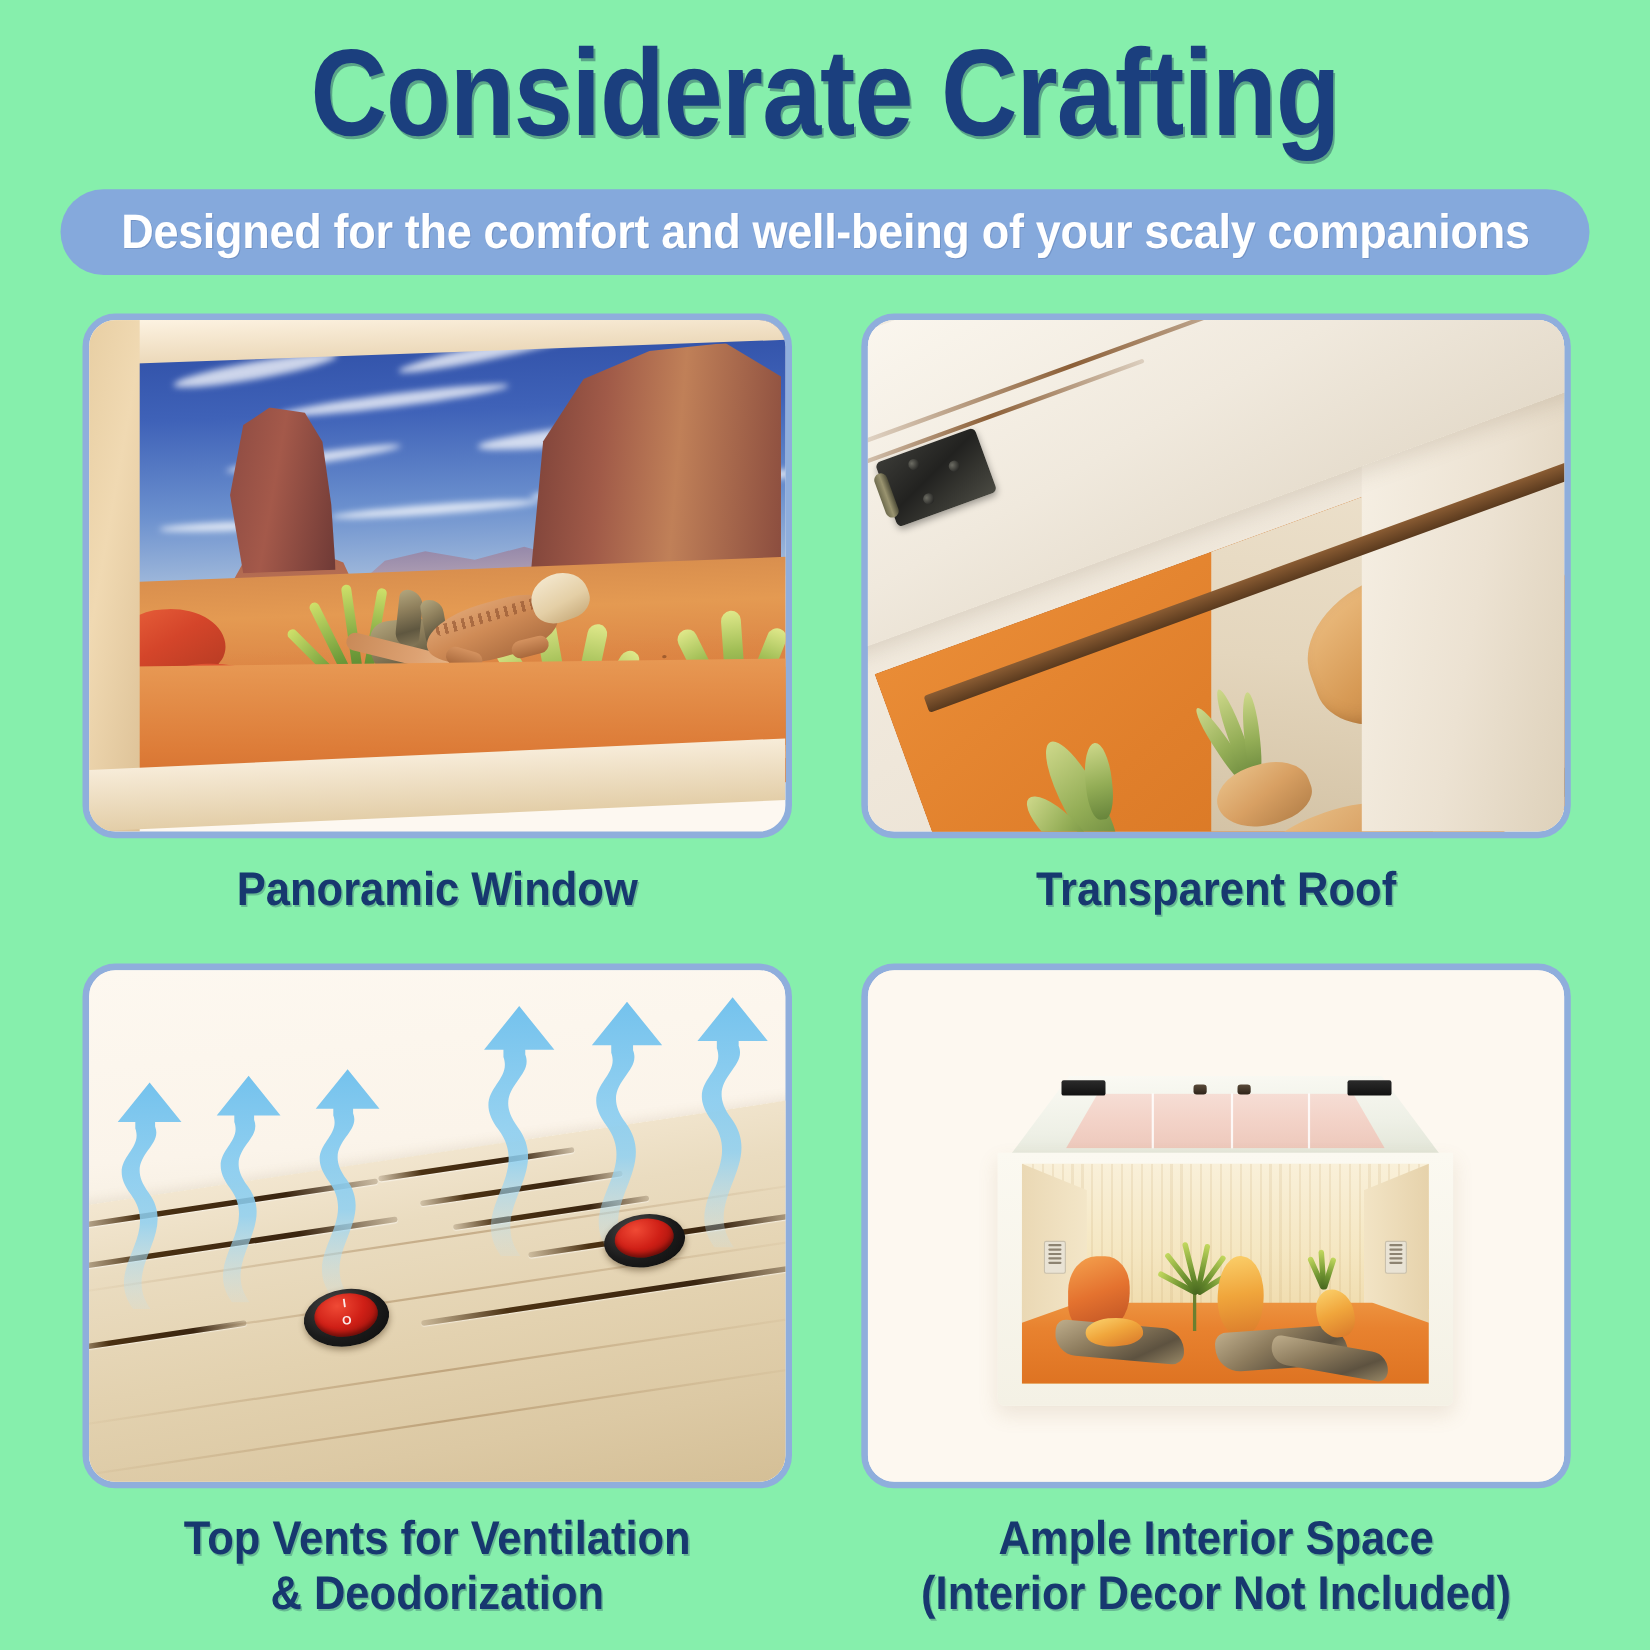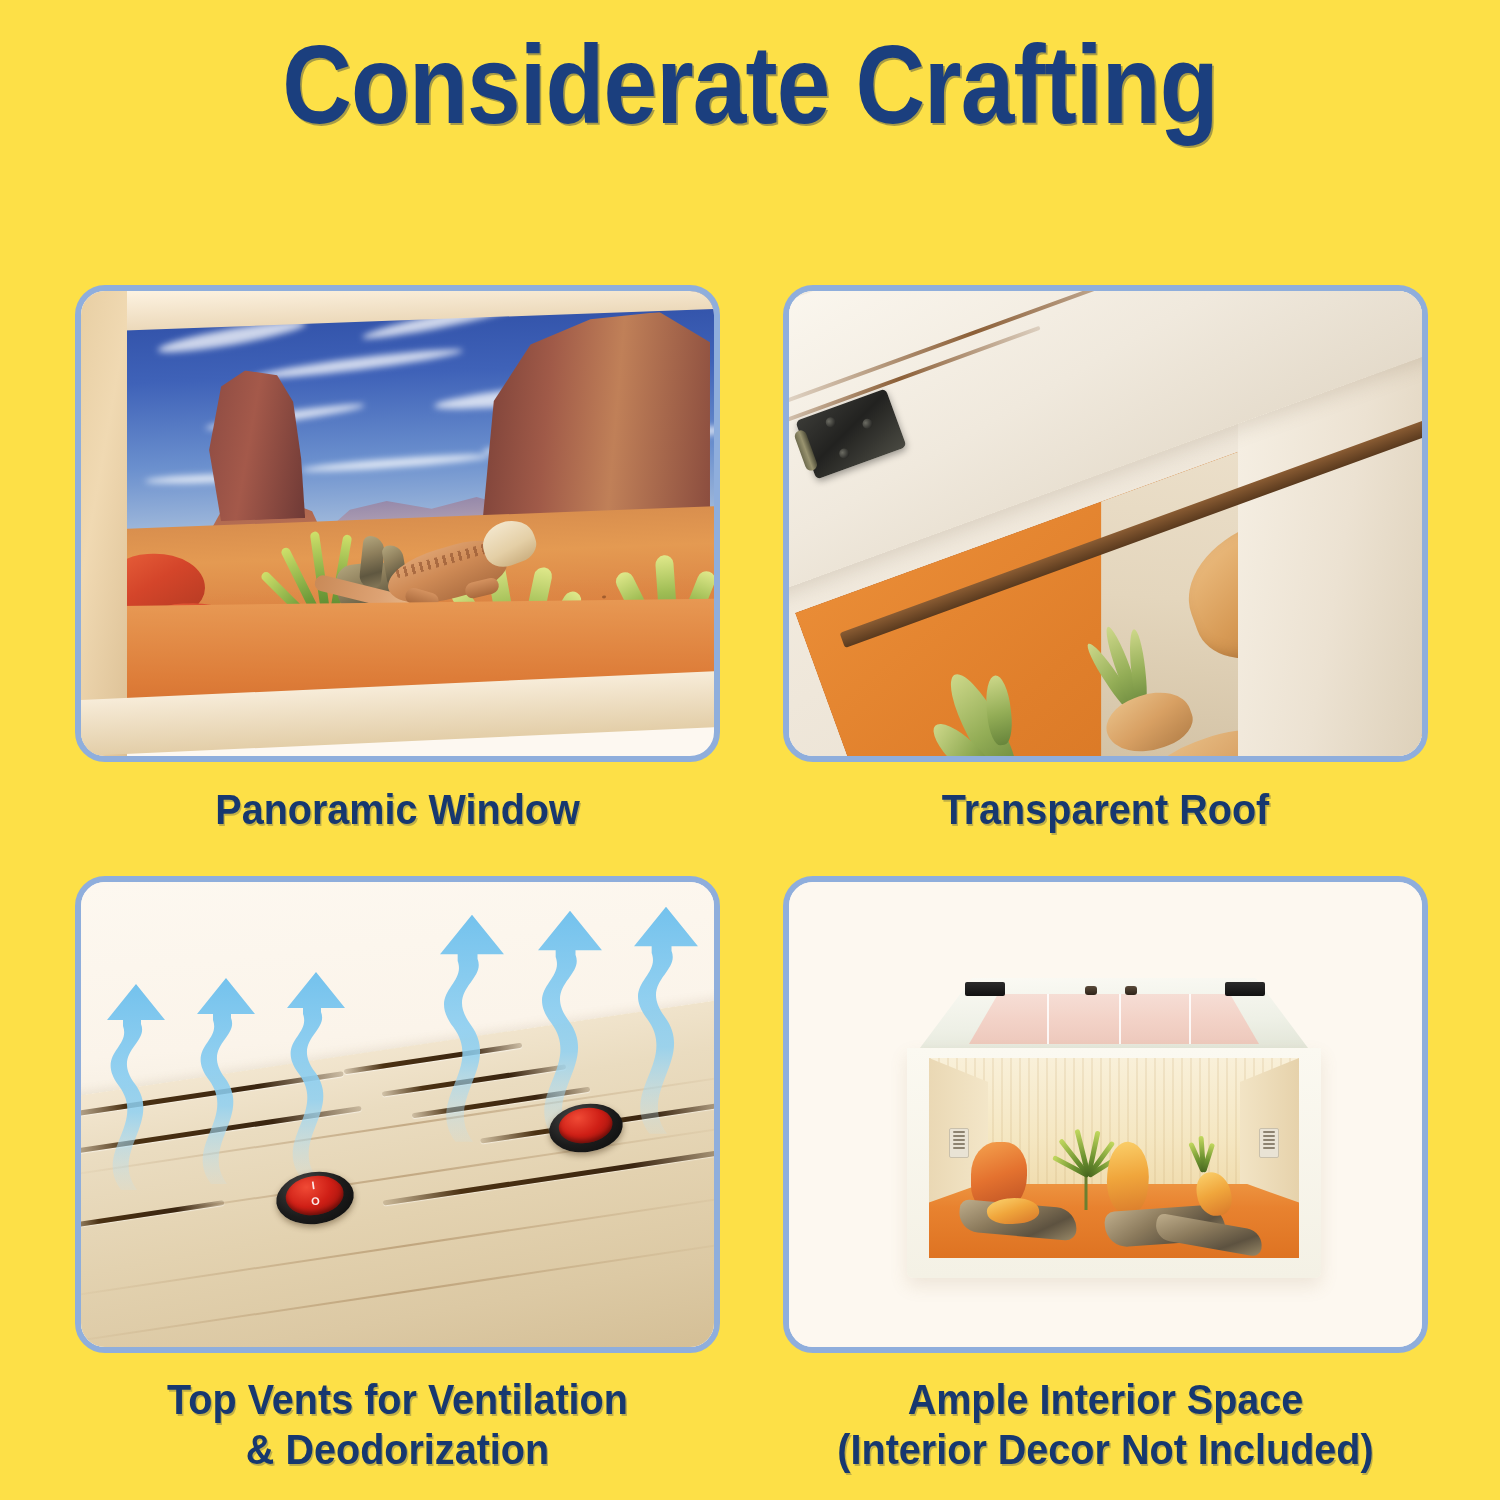--- a/index.html
+++ b/index.html
@@ -9,21 +9,21 @@
     height: 1500px;
     background: #eff3fd;
     font-family: "Liberation Sans", sans-serif;
     overflow: hidden;
   }
 
   #page {
     position: relative;
     width: 1500px;
     height: 1500px;
-    background: #fde047;
+    background: #86efac;
   }
 
   
   .title {
     position: absolute;
     left: 0; top: 26px;
     width: 1500px;
     text-align: center;
     font-size: 112px;
     line-height: 118px;
@@ -415,20 +415,23 @@
     background: linear-gradient(160deg,#f5a34f 0%, #e4722f 48%, #b74d22 100%);
   }
 </style>
 </head>
 <body>
 
 <div id="page">
 
   <div class="title">Considerate Crafting</div>
 
+  <div class="subtitle-pill">
+    <span class="subtitle-text">Designed for the comfort and well-being of your scaly companions</span>
+  </div>
 
   <div class="panel p-tl">
     <div class="stage">
 
       <div class="pw-glass">
 
         <div class="pw-sky"></div>
         <div class="cloud" style="left:6%;  top:6%;  width:150px; height:16px; transform:rotate(-8deg);"></div>
         <div class="cloud" style="left:22%; top:14%; width:210px; height:12px; transform:rotate(-5deg);"></div>
         <div class="cloud" style="left:40%; top:4%;  width:180px; height:14px; transform:rotate(-10deg);"></div>

